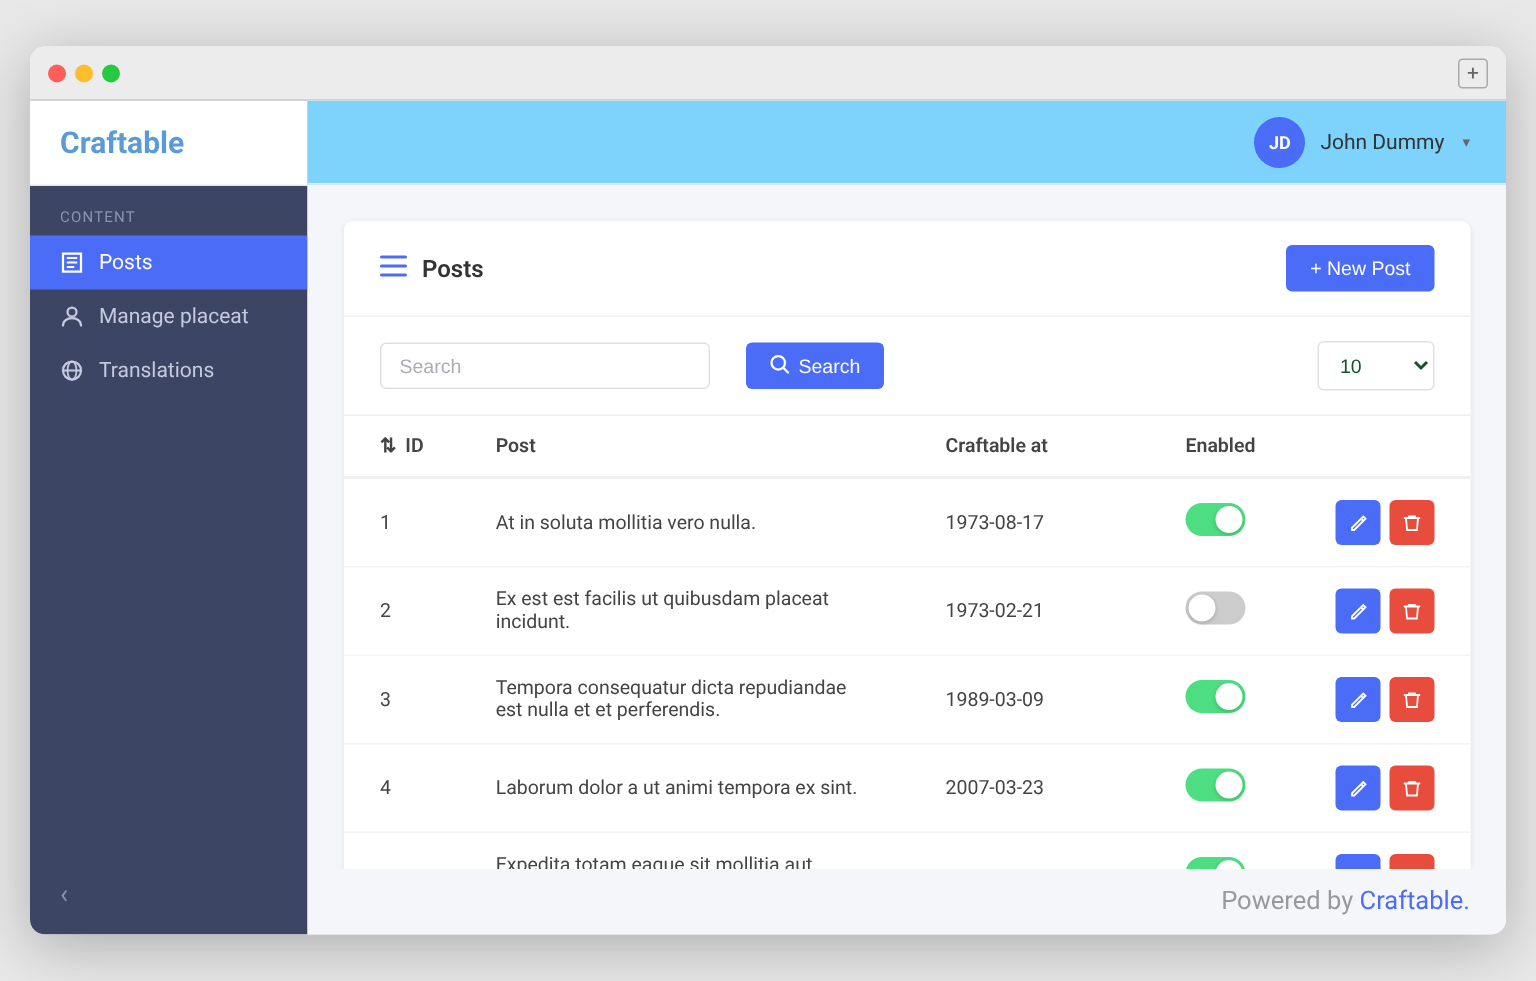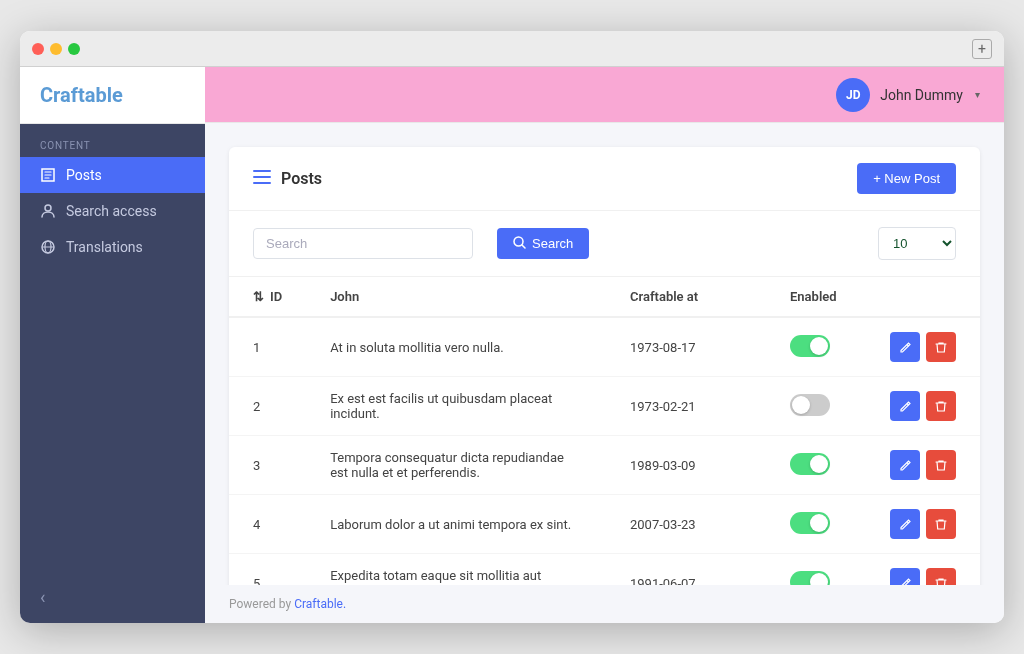--- a/index.html
+++ b/index.html
@@ -90,21 +90,21 @@
       font-size: 18px;
       cursor: pointer;
     }
     .main-content {
       flex: 1;
       background: #f5f6fa;
       display: flex;
       flex-direction: column;
     }
     .topbar {
-      background: #f9a8d4;
+      background: #7dd3fc;
       height: 56px;
       display: flex;
       align-items: center;
       justify-content: flex-end;
       padding: 0 24px;
       border-bottom: 1px solid #e8e8e8;
     }
     .user-info {
       display: flex;
       align-items: center;
@@ -277,21 +277,22 @@
       font-size: 13px;
     }
     .card-footer {
       padding: 14px 24px;
       border-top: 1px solid #f0f0f0;
       font-size: 12px;
       color: #888;
     }
     .app-footer {
       padding: 12px 24px;
-      font-size: 12px;
+      text-align: right;
+      font-size: 17px;
       color: #999;
     }
     .app-footer a { color: #4a6cf7; text-decoration: none; }
     .th-sort { display: flex; align-items: center; gap: 6px; }
   </style>
 </head>
 <body>
 
 <div class="window">
 
@@ -322,21 +323,21 @@
       </div>
 
 
       <div class="sidebar-item">
         <span class="sidebar-item-icon">
           <svg width="16" height="16" viewBox="0 0 16 16" fill="none">
             <circle cx="8" cy="5" r="3" stroke="#c5cae0" stroke-width="1.5"></circle>
             <path d="M2 14c0-3 2.7-5 6-5s6 2 6 5" stroke="#c5cae0" stroke-width="1.5" stroke-linecap="round"></path>
           </svg>
         </span>
-        <span>Search access</span>
+        <span>Manage placeat</span>
       </div>
 
       <div class="sidebar-item">
         <span class="sidebar-item-icon">
           <svg width="16" height="16" viewBox="0 0 16 16" fill="none">
             <circle cx="8" cy="8" r="6" stroke="#c5cae0" stroke-width="1.5"></circle>
             <ellipse cx="8" cy="8" rx="3" ry="6" stroke="#c5cae0" stroke-width="1.2"></ellipse>
             <path d="M2 8h12" stroke="#c5cae0" stroke-width="1.2"></path>
           </svg>
         </span>
@@ -396,21 +397,21 @@
 
           <table>
             <thead>
               <tr>
                 <th class="id-col">
                   <div class="th-sort">
                     <span>⇅</span>
                     <span>ID</span>
                   </div>
                 </th>
-                <th class="title-col">John</th>
+                <th class="title-col">Post</th>
                 <th class="published-col">Craftable at</th>
                 <th class="enabled-col">Enabled</th>
                 <th class="actions-col"></th>
               </tr>
             </thead>
             <tbody id="table-body">
             <tr>
                   <td>1</td>
                   <td>At in soluta mollitia vero nulla.</td>
                   <td>1973-08-17</td>

